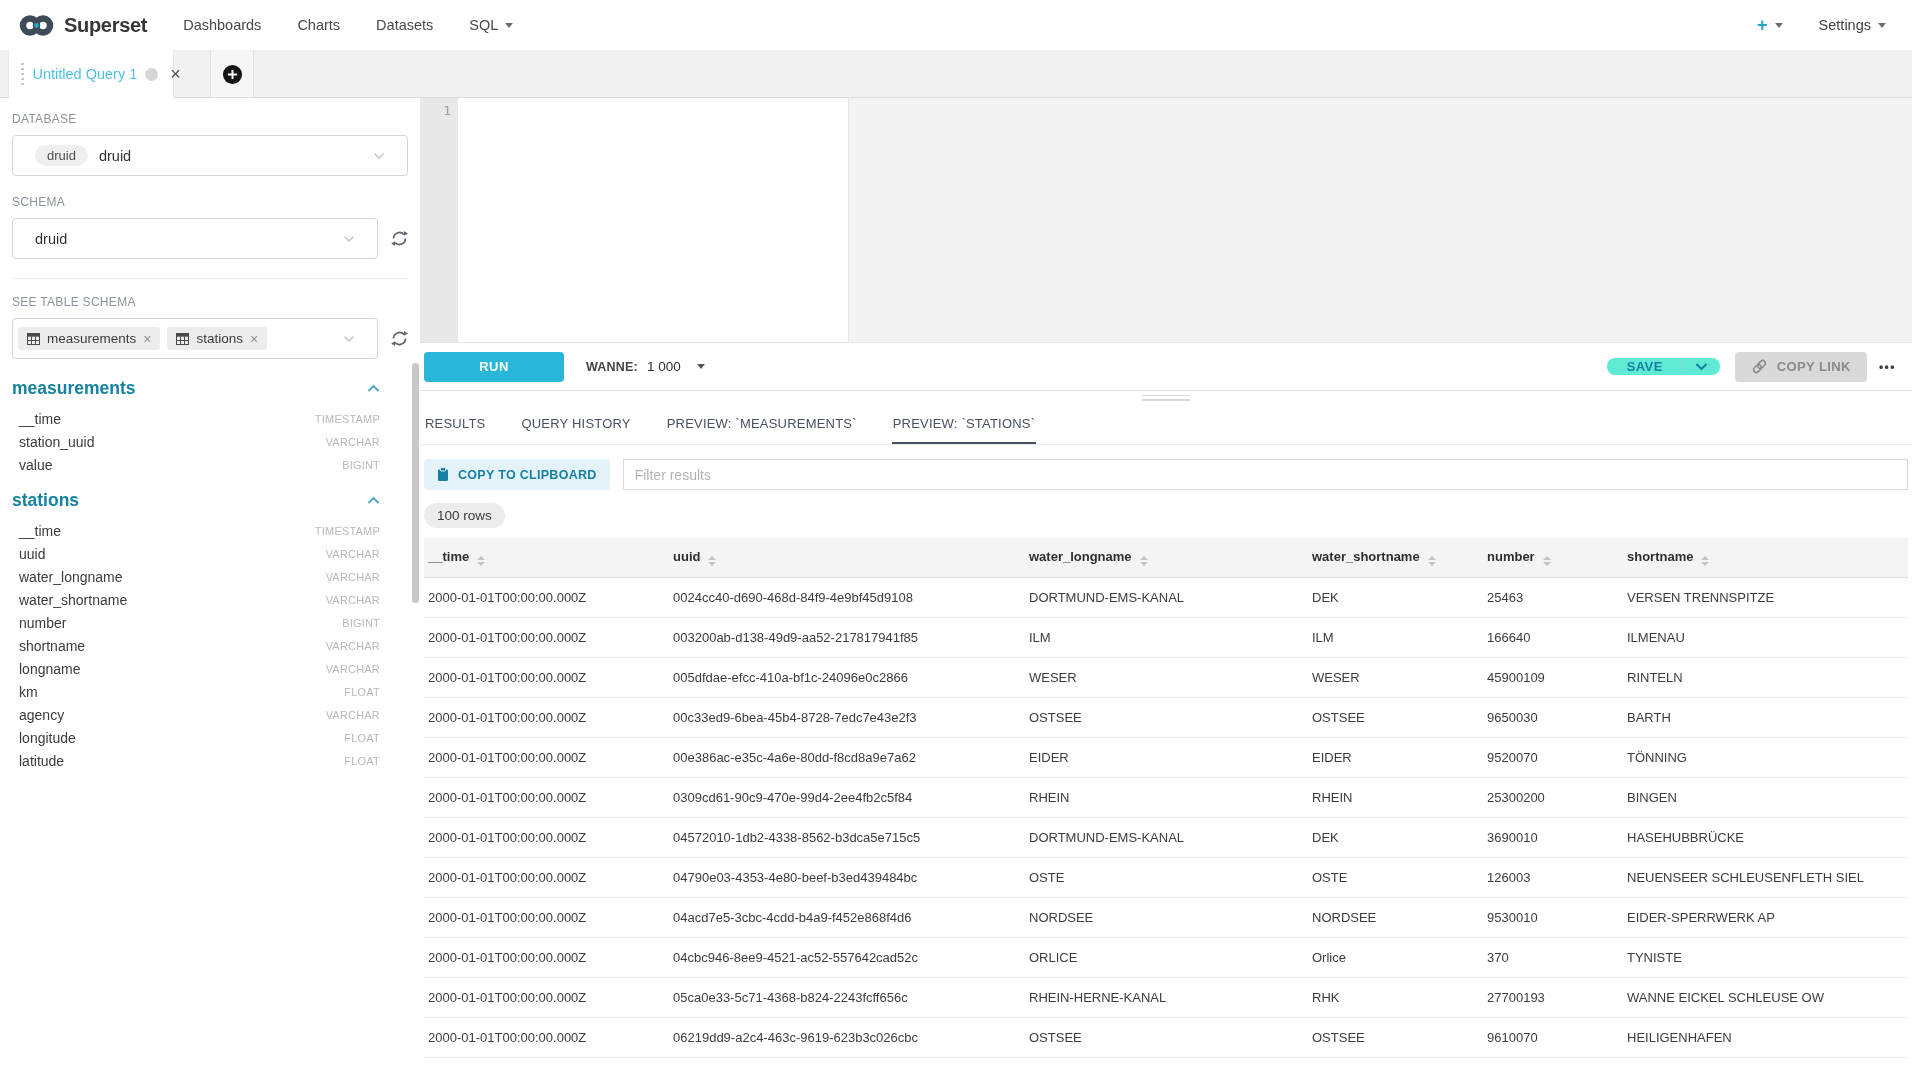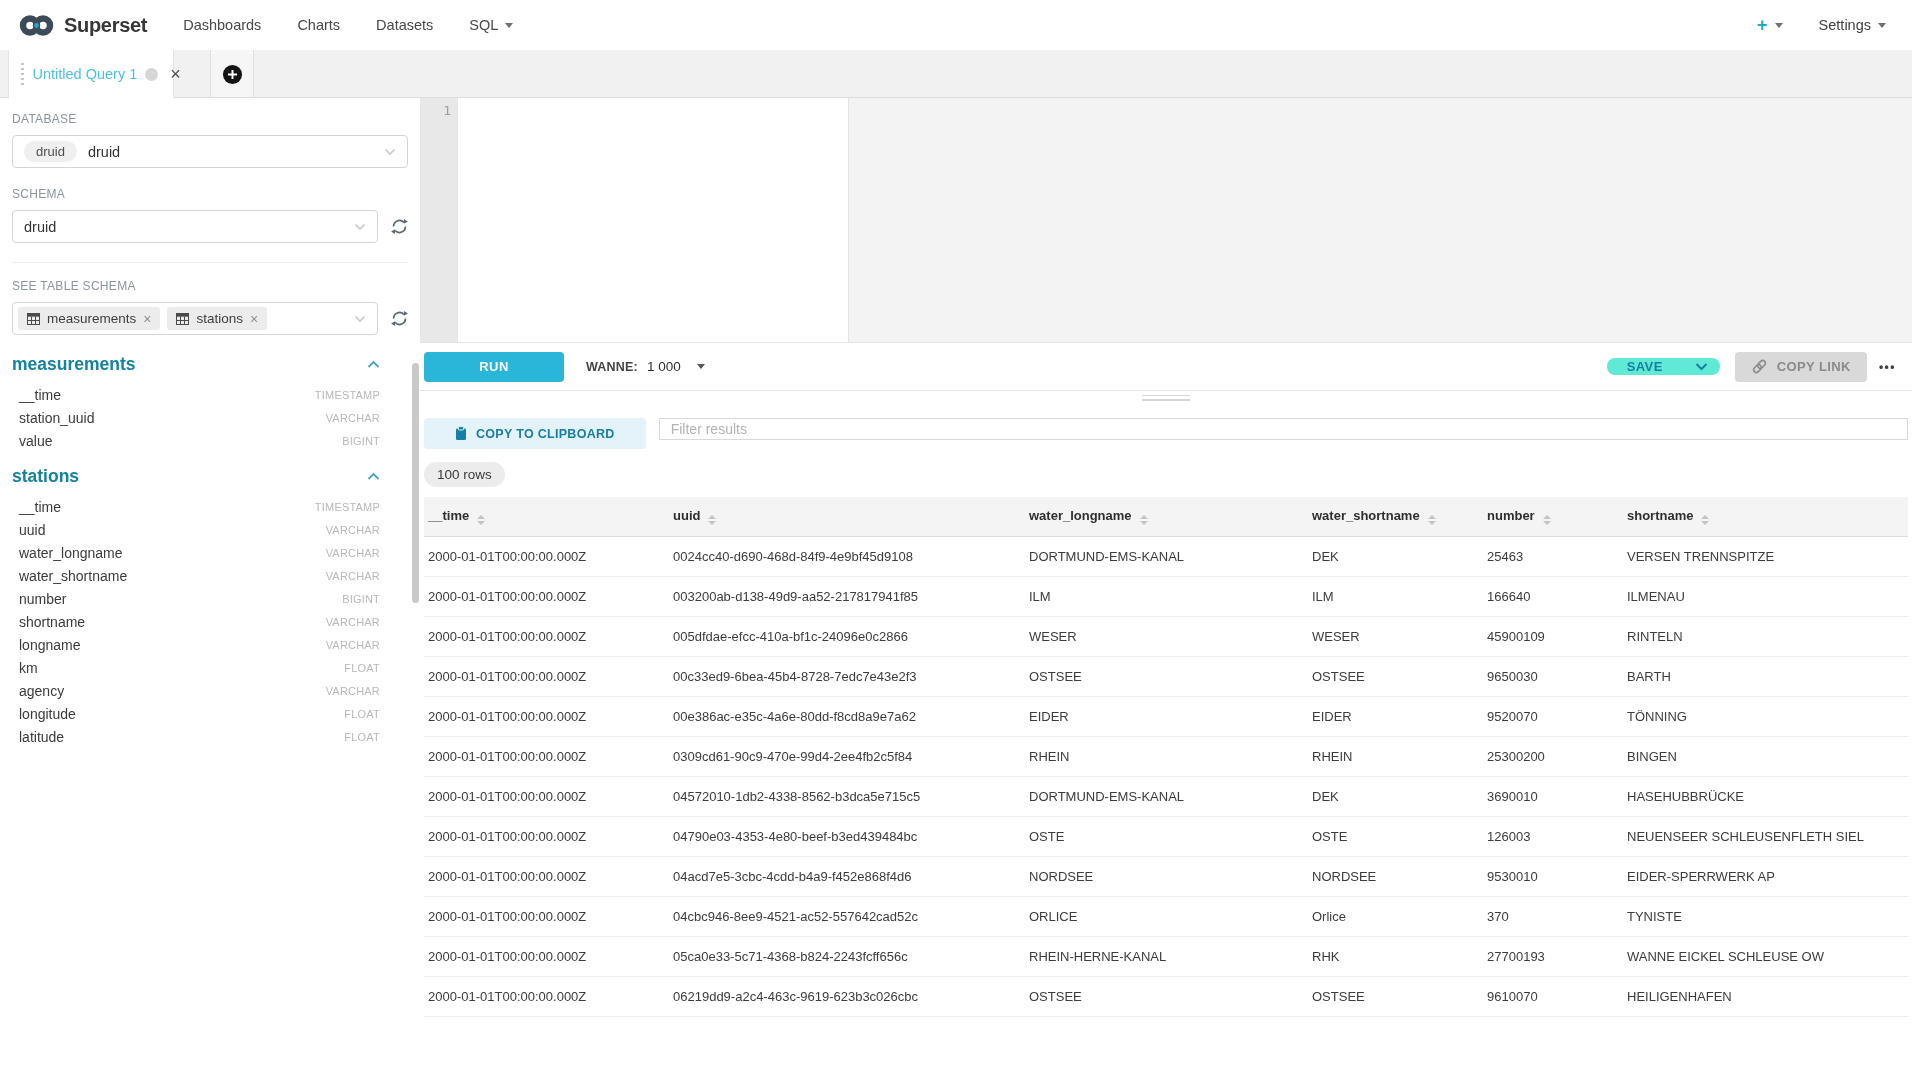--- a/index.html
+++ b/index.html
@@ -32,22 +32,22 @@
   .qtab-add { margin-left:36px; width:44px; display:flex; align-items:center; justify-content:center;
     background:#f6f6f6; border-left:1px solid #e0e0e0; border-right:1px solid #e0e0e0; cursor:pointer; }
 
   
   .app-body { display:flex; height:983px; }
 
   
   .sidebar { width:420px; min-width:420px; padding:14px 12px 0 12px; position:relative; background:#fff; }
   .field-label { font-size:12px; color:#8b949c; letter-spacing:0.3px; margin-bottom:9px; }
   .field { margin-bottom:19px; }
-  .select { height:33px; border:1px solid #d5d5d5; border-radius:4px; display:flex; align-items:center;
-    padding:0 11px; background:#fff; cursor:pointer; }
+  .select { height:41px; border:1px solid #d5d5d5; border-radius:4px; display:flex; align-items:center;
+    padding:0 22px; background:#fff; cursor:pointer; }
   .select .chev { margin-left:auto; flex:none; }
   .pill { background:#efefef; border-radius:12px; padding:3px 12px; font-size:13px; color:#4e4e4e; margin-right:11px; }
   .select-value { font-size:14.5px; color:#333; }
   .select-row { display:flex; align-items:center; gap:13px; }
   .select-row .select { flex:1; }
   .icon-btn { background:none; border:none; cursor:pointer; display:flex; align-items:center; }
   .divider { border:none; border-top:1px solid #ececec; margin:2px 0 16px; }
   .select.chips { padding-left:5px; gap:7px; }
   .chip { display:inline-flex; align-items:center; gap:7px; background:#ececec; border-radius:3px;
     padding:4px 9px; font-size:13.5px; color:#3d3d3d; }
@@ -95,24 +95,24 @@
     gap:3px; cursor:row-resize; }
   .dragbar i { width:48px; height:1.5px; background:#d6d6d6; }
 
   .result-tabs { display:flex; gap:34px; padding-left:4px; border-bottom:1px solid #e8e8e8; }
   .rtab { padding:12px 1px 11px; font-size:13px; color:#485063; letter-spacing:0.2px; cursor:pointer;
     border-bottom:2px solid transparent; }
   .rtab.active { border-bottom-color:#485063; }
 
   .results-body { padding:14px 4px 0 4px; flex:1; overflow:hidden; }
   .results-controls { display:flex; gap:13px; }
-  .copy-clip { background:#e4f3f9; border:none; color:#177fa3; height:31px; border-radius:4px; padding:0 31px;
+  .copy-clip { background:#e4f3f9; border:none; color:#177fa3; height:31px; border-radius:4px; padding:0 13px;
     font-weight:bold; font-size:12.5px; letter-spacing:0.3px; display:inline-flex; align-items:center; gap:9px;
     cursor:pointer; font-family:inherit; flex:none; }
-  .filter-input { flex:1; height:22px; border:1px solid #d9d9d9; border-radius:0; padding:0 11px;
+  .filter-input { flex:1; height:31px; border:1px solid #d9d9d9; border-radius:0; padding:0 11px;
     font-size:14px; color:#333; font-family:inherit; outline:none; }
   .filter-input::placeholder { color:#b3b3b3; }
   .rowcount { margin-top:13px; width:fit-content; background:#ececec; border-radius:13px; padding:5px 13px;
     font-size:13.5px; color:#3a3a3a; }
 
   table.results-table { margin-top:10px; width:100%; border-collapse:collapse; table-layout:fixed; }
   .results-table th { background:#f4f4f4; text-align:left; font-size:13px; font-weight:bold; color:#2e2e2e;
     padding:11px 8px; border-bottom:1px solid #dedede; cursor:pointer; white-space:nowrap; overflow:hidden; }
   .results-table td { padding:12px 8px; font-size:13px; color:#3c3c3c; border-bottom:1px solid #ececec;
     white-space:nowrap; overflow:hidden; }
@@ -400,20 +400,39 @@
         <span>COPY LINK</span>
       </button>
       <button class="more-btn">•••</button>
     </div>
 
     <div class="dragbar">
         <i></i>
         <i></i>
       </div>
 
+    <div class="result-tabs">
+
+        <div class="rtab">
+          <span>RESULTS</span>
+        </div>
+
+        <div class="rtab">
+          <span>QUERY HISTORY</span>
+        </div>
+
+        <div class="rtab">
+          <span>PREVIEW: `MEASUREMENTS`</span>
+        </div>
+
+        <div class="rtab active">
+          <span>PREVIEW: `STATIONS`</span>
+        </div>
+
+    </div>
 
     <div class="results-body">
       <div class="results-controls">
         <button class="copy-clip">
           <svg width="12" height="15" viewBox="0 0 12 15">
             <rect x="1" y="2.5" width="10" height="11.5" rx="1.2" fill="#177fa3"></rect>
             <rect x="3.4" y="0.6" width="5.2" height="3.4" rx="0.9" fill="#177fa3" stroke="#e4f3f9" stroke-width="1"></rect>
           </svg>
           <span>COPY TO CLIPBOARD</span>
         </button>

